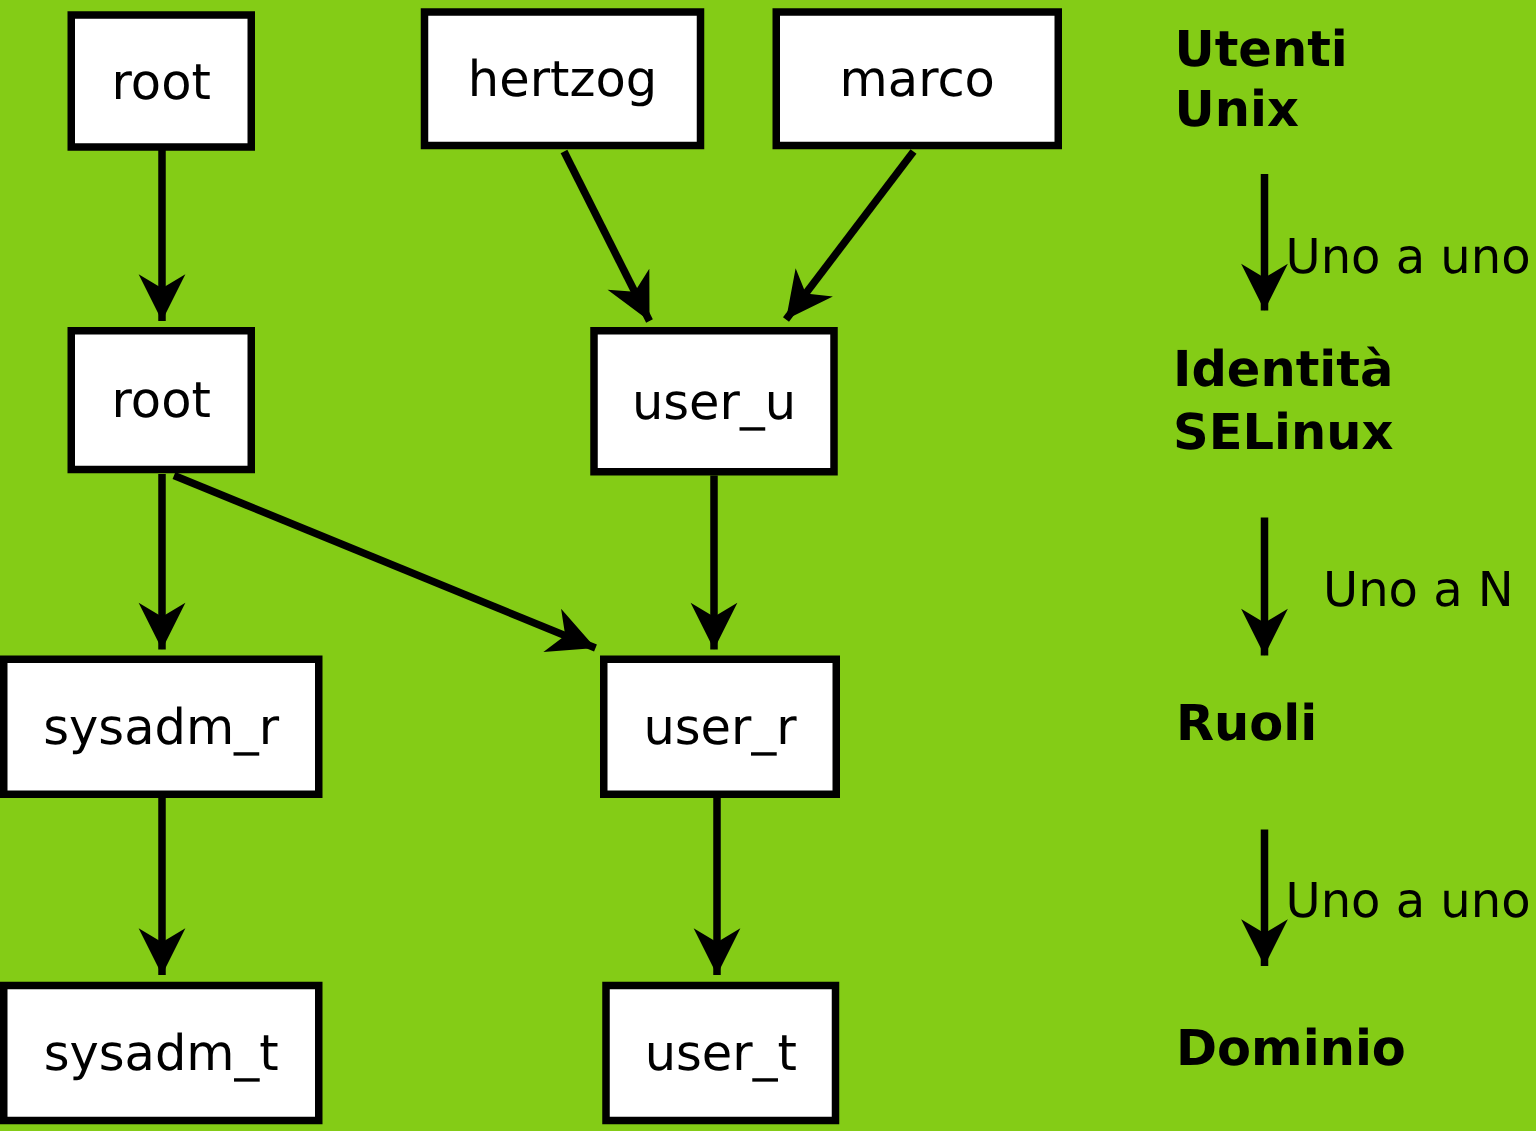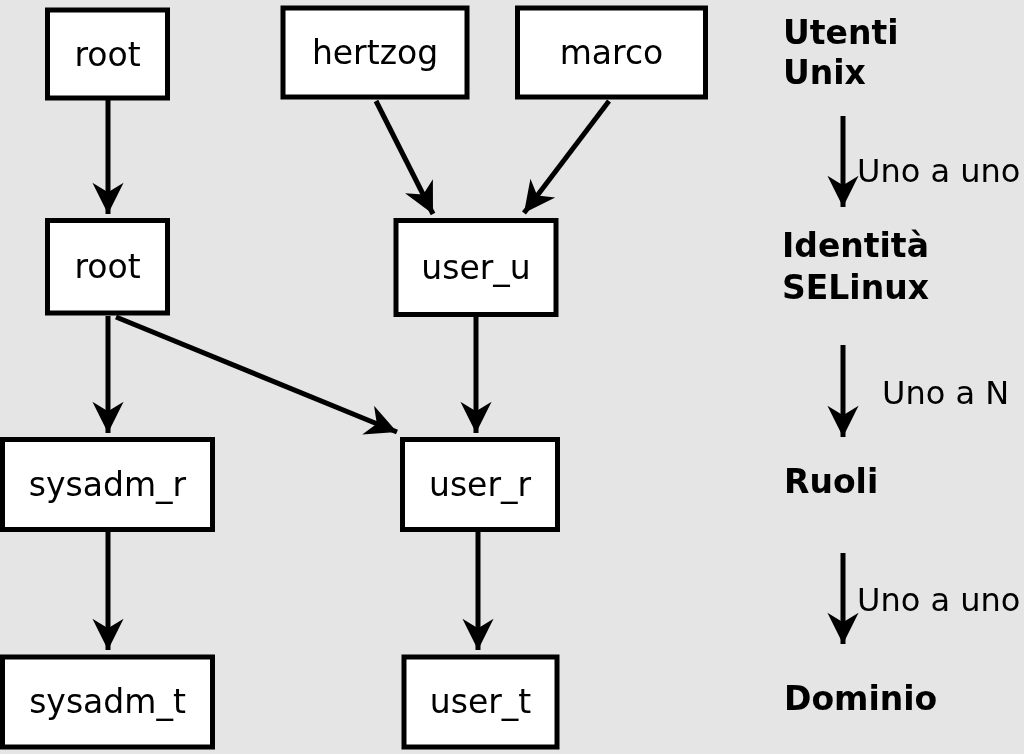--- a/index.html
+++ b/index.html
@@ -4,21 +4,21 @@
 <style>
   html, body {
     margin: 0;
     padding: 0;
     background: #ffffff;
   }
   #stage {
     position: relative;
     width: 1024px;
     height: 754px;
-    background: #e5e5e5;
+    background: #84cc16;
     overflow: hidden;
     font-family: "DejaVu Sans", "Liberation Sans", sans-serif;
   }
   svg { display: block; }
   .node-rect {
     fill: #ffffff;
     stroke: #000000;
     stroke-width: 5;
   }
   .edge {

